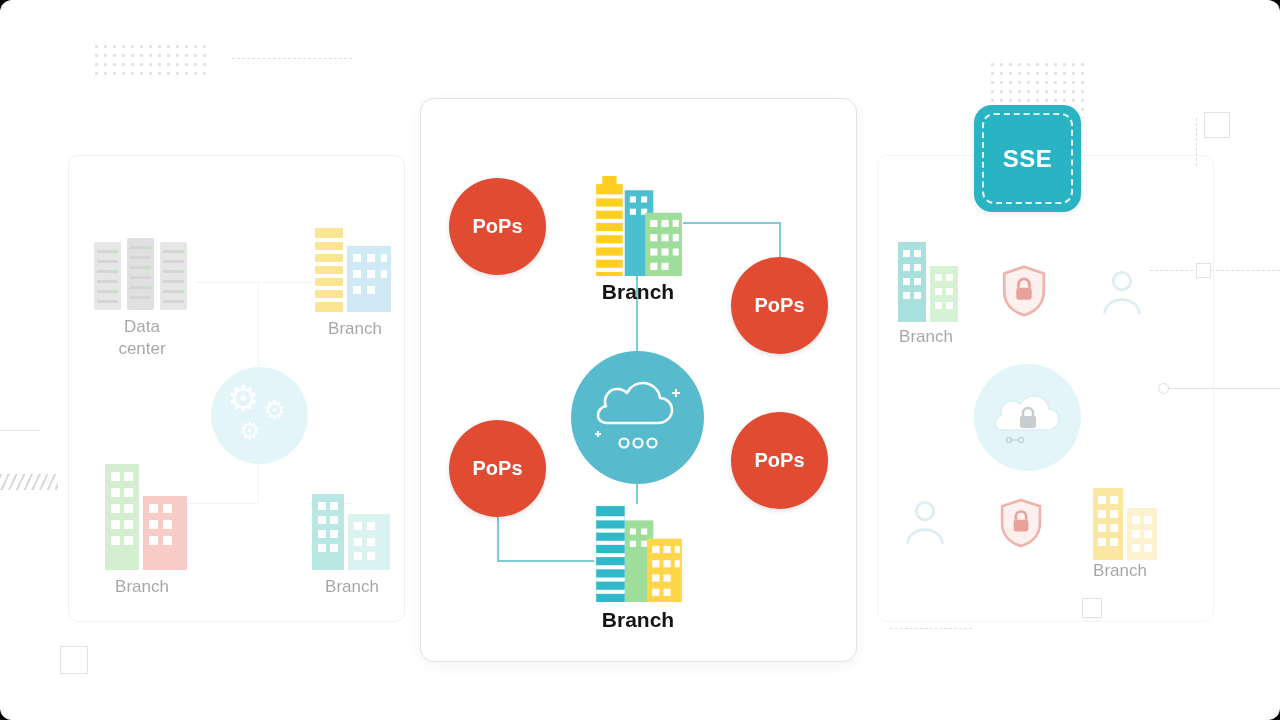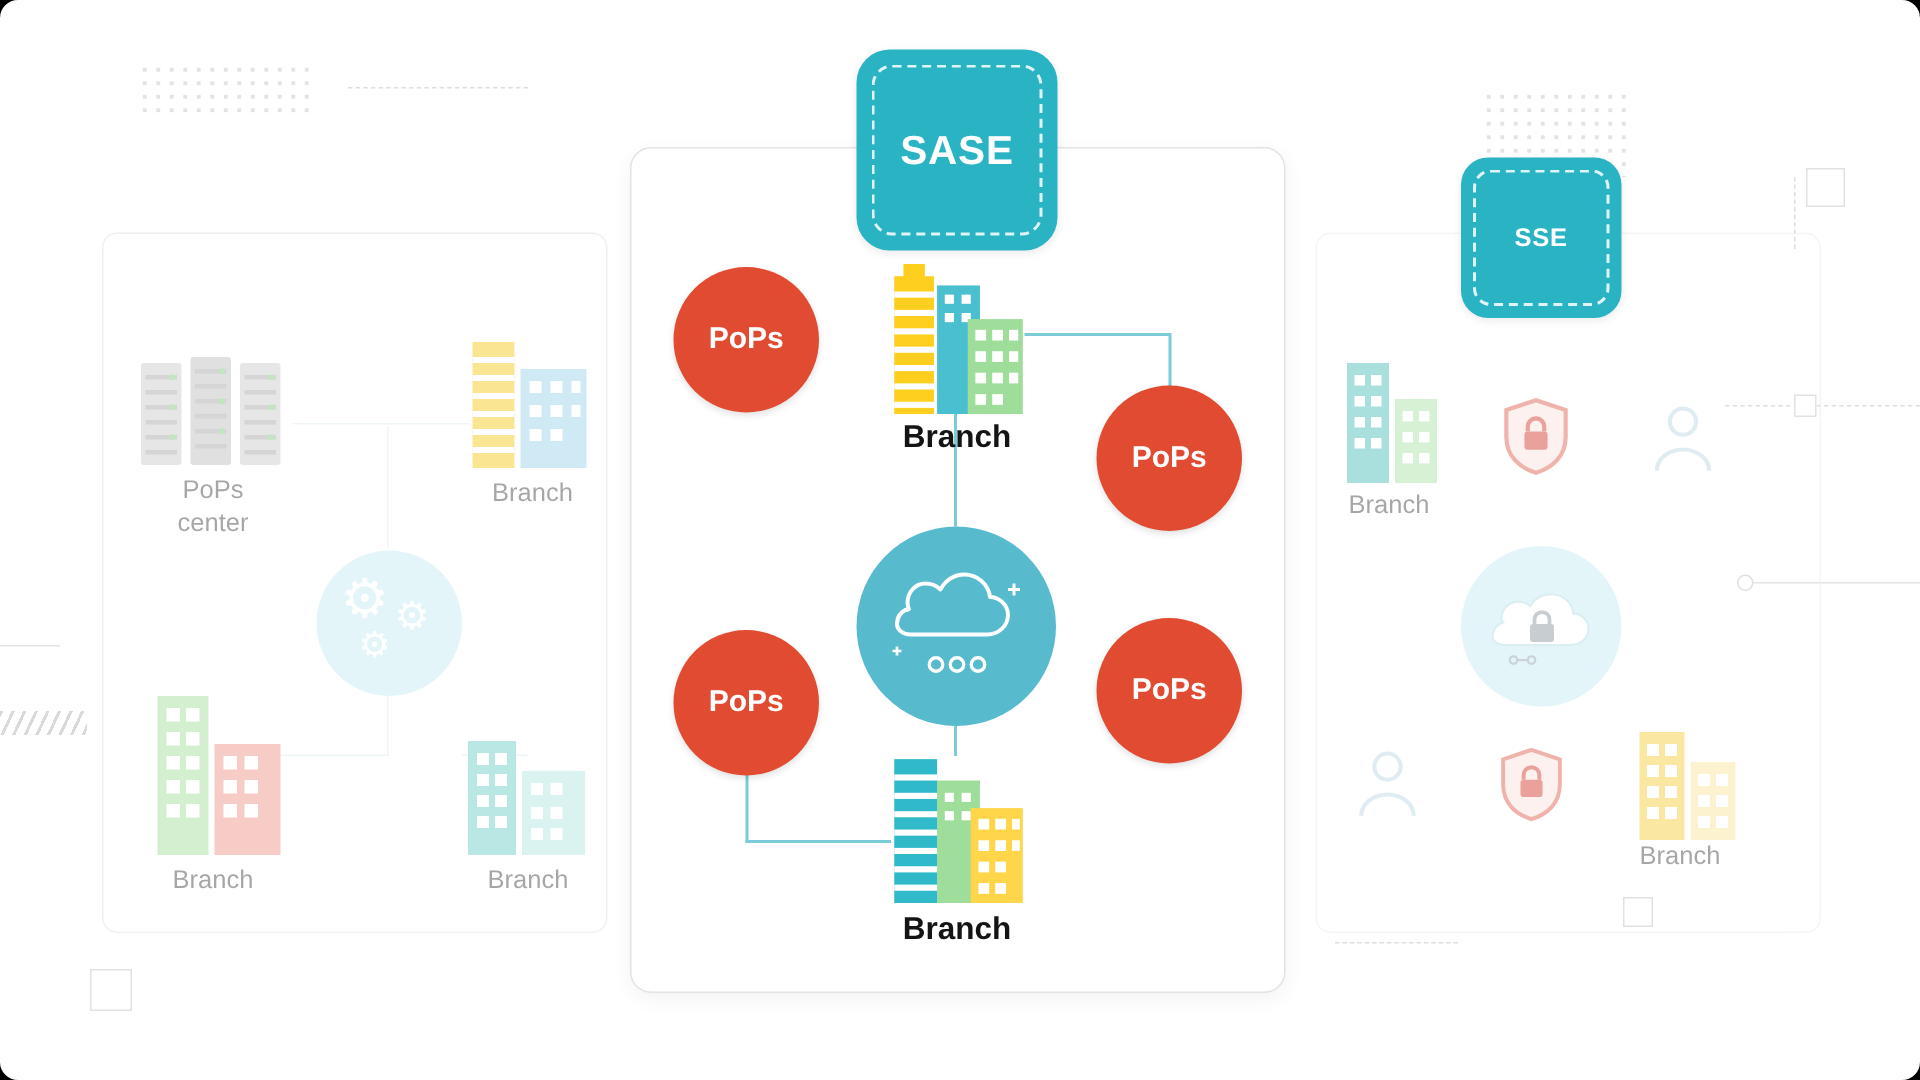--- a/index.html
+++ b/index.html
@@ -102,21 +102,21 @@
             <circle cx="56" cy="9.5" r="2"></circle>
               <circle cx="56" cy="29.5" r="2"></circle>
               <circle cx="56" cy="49.5" r="2"></circle>
             <circle cx="89" cy="13.5" r="2"></circle>
               <circle cx="89" cy="33.5" r="2"></circle>
               <circle cx="89" cy="53.5" r="2"></circle>
           </g>
         </g>
       </svg>
     </div>
-    <div class="label-faint" style="left:102px;top:316px;width:80px;">PoPs center</div>
+    <div class="label-faint" style="left:102px;top:316px;width:80px;">Data center</div>
 
     <div class="icon" style="left:313px;top:222px;">
       <svg width="82" height="90" viewBox="0 0 82 90">
         <rect x="2" y="6" width="28" height="84" fill="#f6d23a"></rect>
         <g fill="#fff">
             <rect x="2" y="16" width="28" height="4"></rect>
             <rect x="2" y="28" width="28" height="4"></rect>
             <rect x="2" y="40" width="28" height="4"></rect>
             <rect x="2" y="52" width="28" height="4"></rect>
             <rect x="2" y="64" width="28" height="4"></rect>
@@ -391,23 +391,19 @@
     </svg>
   </div>
   <div class="branch-label" style="left:588px;top:608px;width:100px;">Branch</div>
 
   <div class="pop" style="left:449px;top:178px;">PoPs</div>
   <div class="pop" style="left:731px;top:257px;">PoPs</div>
   <div class="pop" style="left:449px;top:420px;">PoPs</div>
   <div class="pop" style="left:731px;top:412px;">PoPs</div>
 
 
-  <div class="badge" style="left:571px;top:33px;width:134px;height:134px;border-radius:22px;">
-    <div class="badge-inner" style="inset:10px;border-radius:14px;"></div>
-    <div class="badge-text" style="font-size:27px;">SASE</div>
-  </div>
 
   <div class="badge" style="left:974px;top:105px;width:107px;height:107px;">
     <div class="badge-inner"></div>
-    <div class="badge-text" style="font-size:17px;">SSE</div>
+    <div class="badge-text" style="font-size:24px;">SSE</div>
   </div>
 
 </div>
 
 </body></html>

